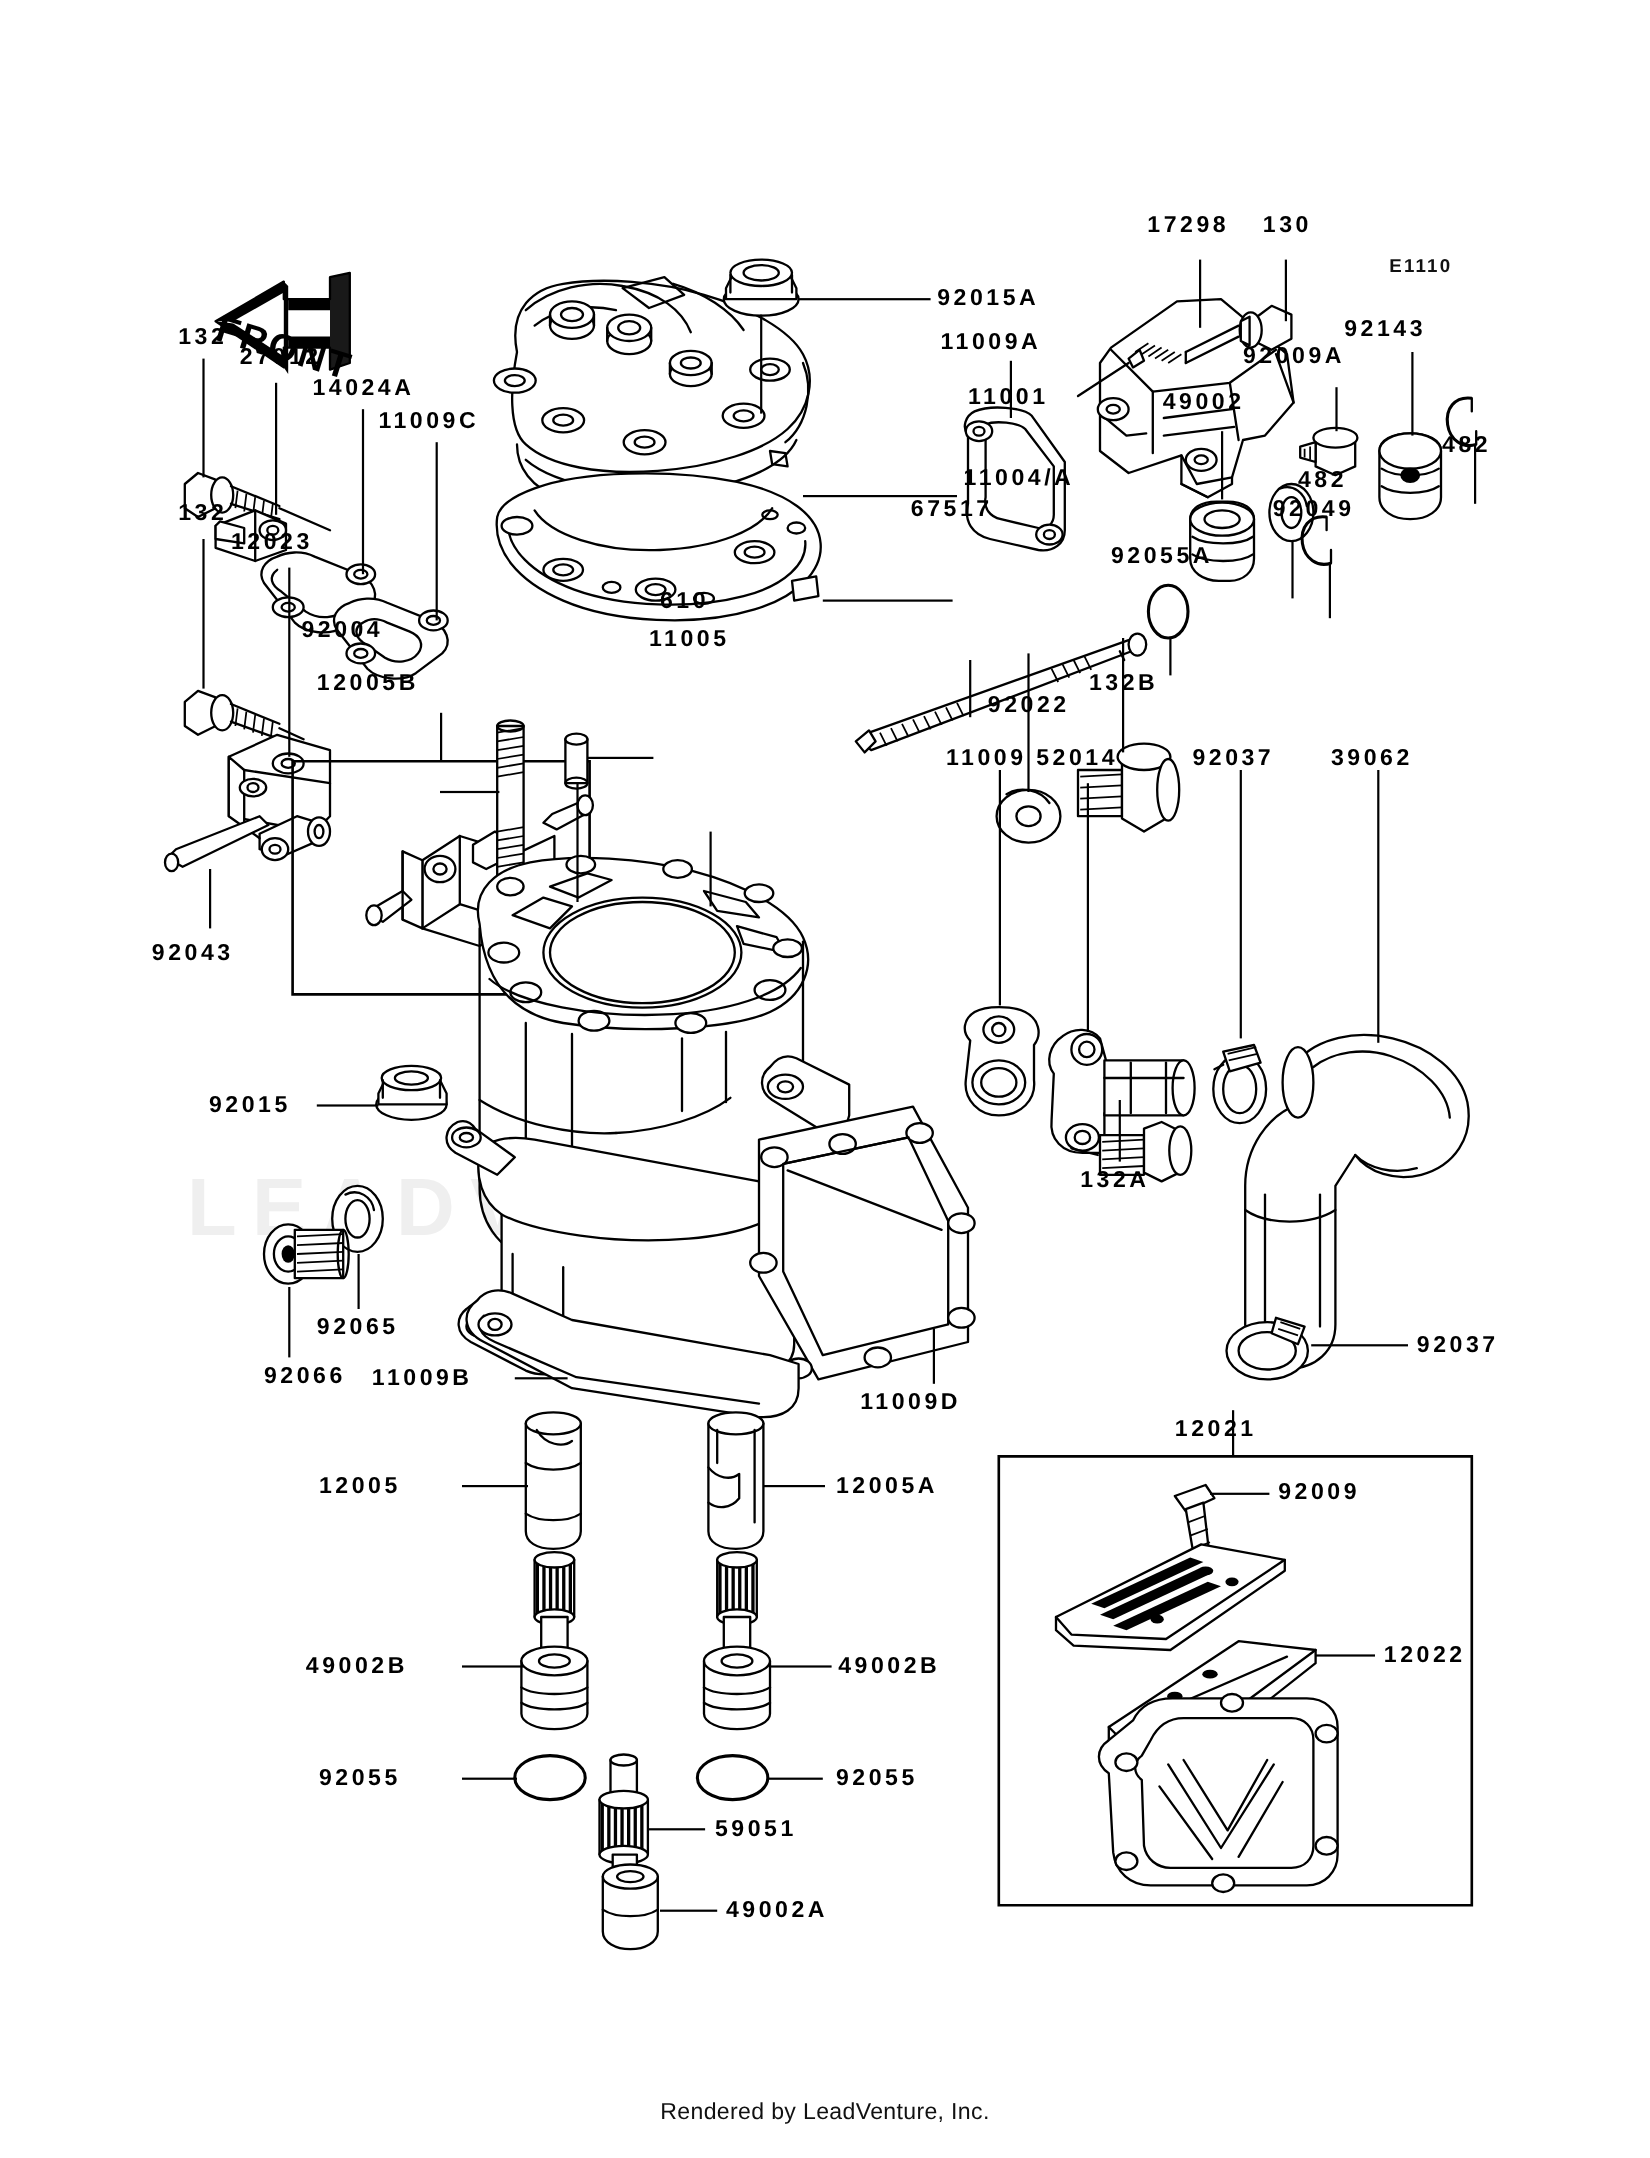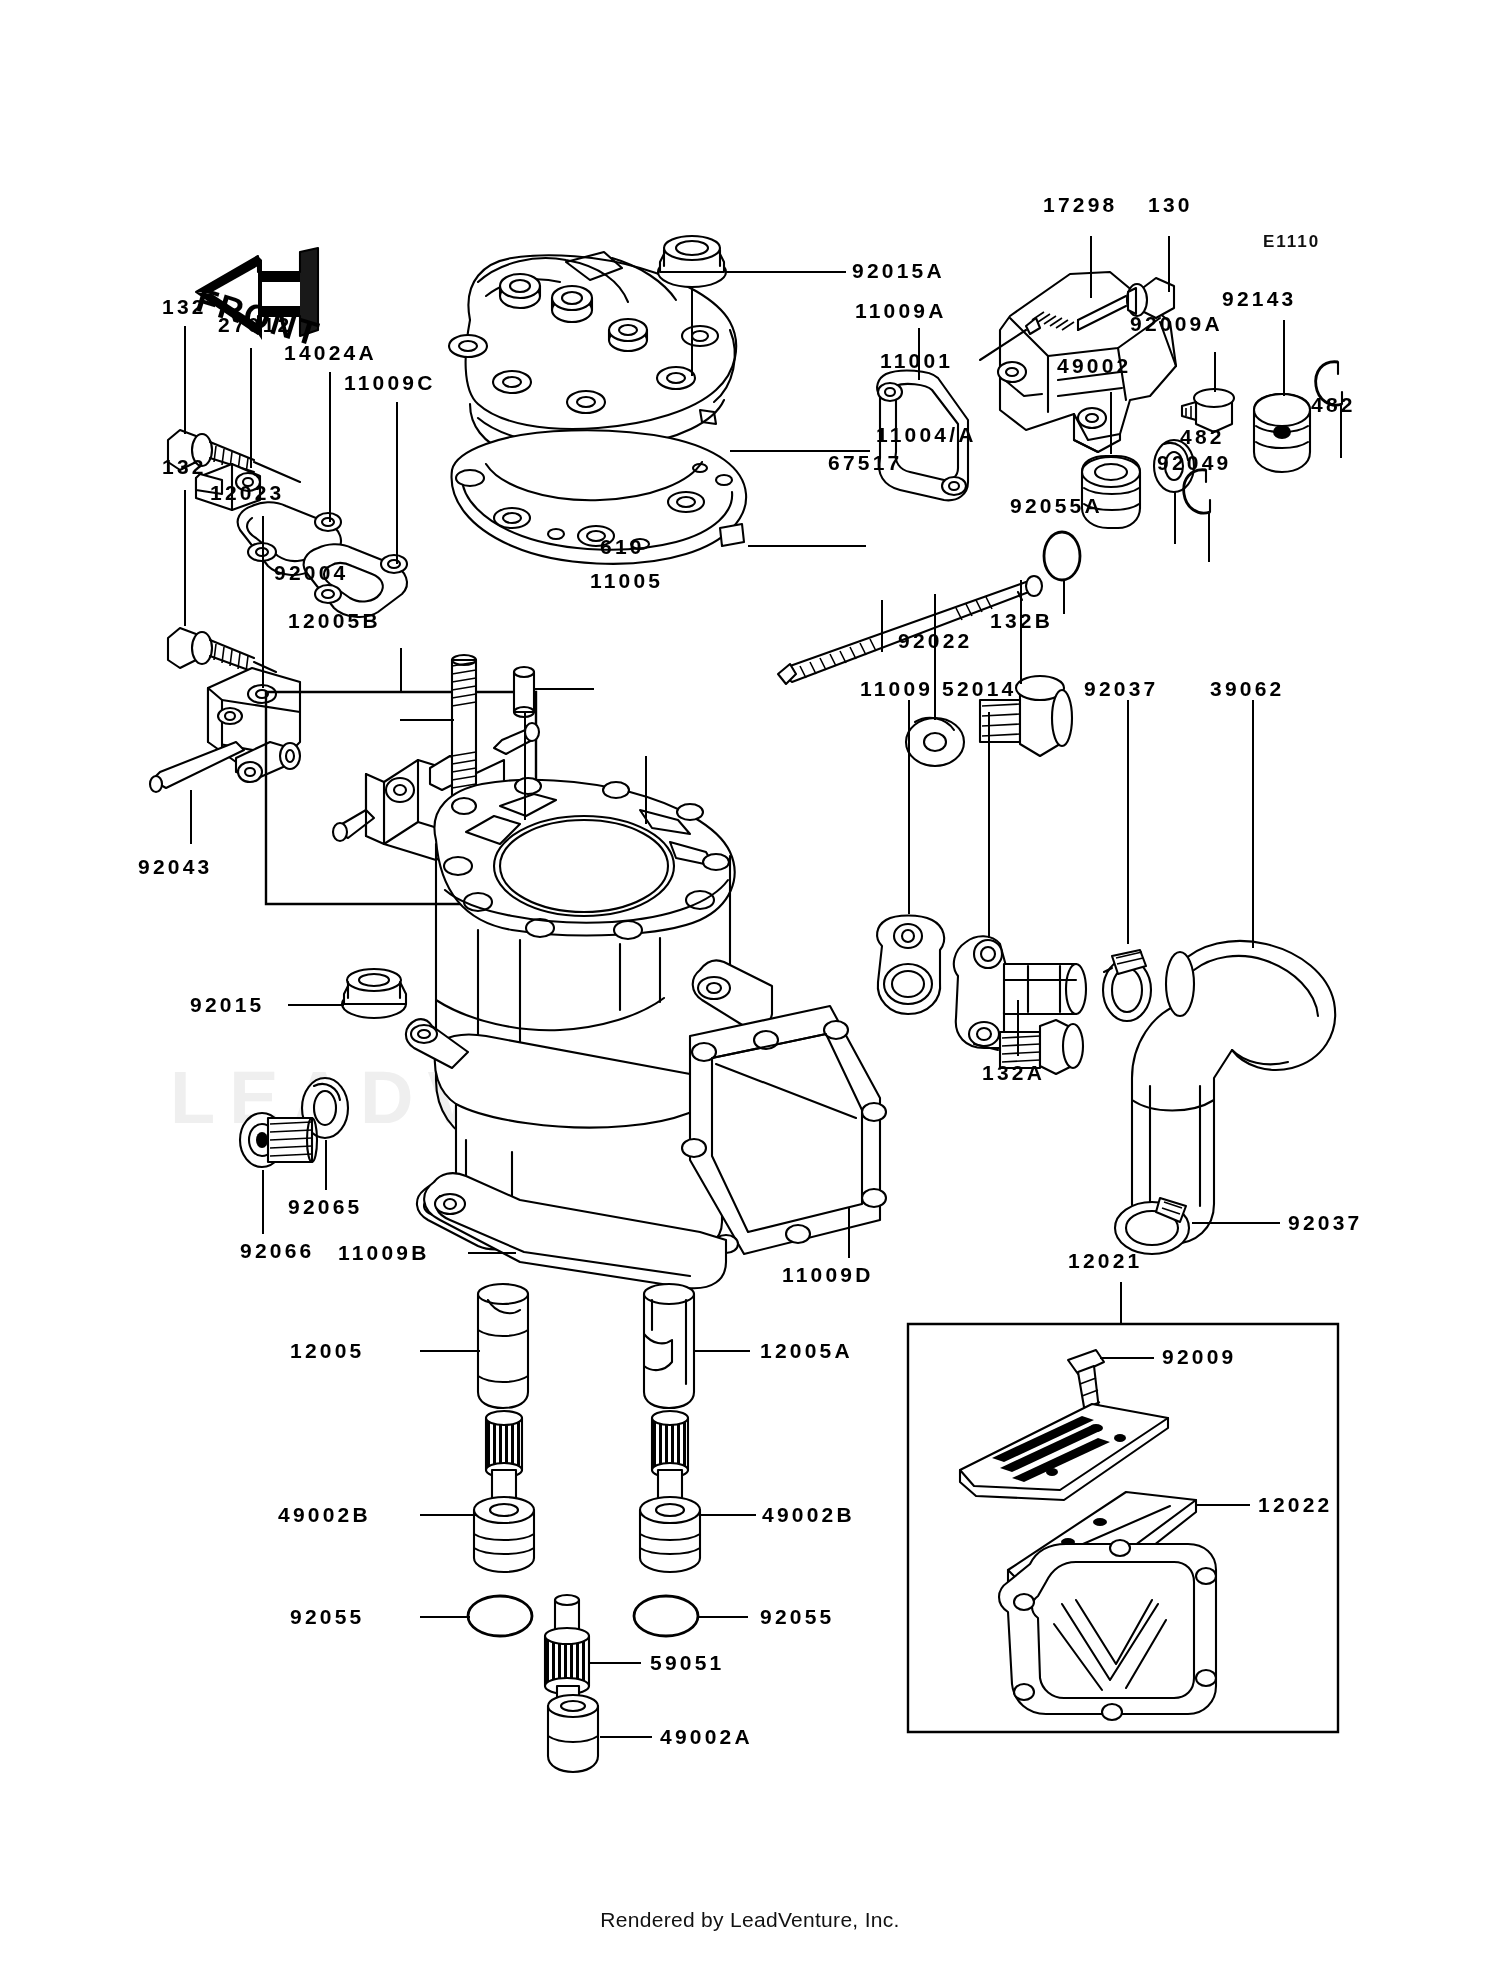--- a/index.html
+++ b/index.html
@@ -861,21 +861,21 @@
   <div class="lbl" style="left:338px;top:1242px;">11009B</div>
   <div class="lbl" style="left:782px;top:1264px;">11009D</div>
   <div class="lbl" style="left:290px;top:1340px;">12005</div>
   <div class="lbl" style="left:760px;top:1340px;">12005A</div>
   <div class="lbl" style="left:278px;top:1504px;">49002B</div>
   <div class="lbl" style="left:762px;top:1504px;">49002B</div>
   <div class="lbl" style="left:290px;top:1606px;">92055</div>
   <div class="lbl" style="left:760px;top:1606px;">92055</div>
   <div class="lbl" style="left:650px;top:1652px;">59051</div>
   <div class="lbl" style="left:660px;top:1726px;">49002A</div>
-  <div class="lbl" style="left:1068px;top:1250px;text-align:right;">12021</div>
+  <div class="lbl" style="left:1068px;top:1288px;text-align:right;">12021</div>
   <div class="lbl" style="left:1162px;top:1346px;">92009</div>
   <div class="lbl" style="left:1258px;top:1494px;">12022</div>
 
   <div style="position:absolute;left:203px;top:280px;font-family:'Liberation Sans',sans-serif;
               font-size:34px;font-weight:700;color:#000;letter-spacing:2px;
               transform:rotate(17deg);transform-origin:left top;">FRONT</div>
 
   <div class="code" style="left:1263px;top:232px;">E1110</div>
 
   <div class="footer" style="top:1908px;">Rendered by LeadVenture, Inc.</div>

